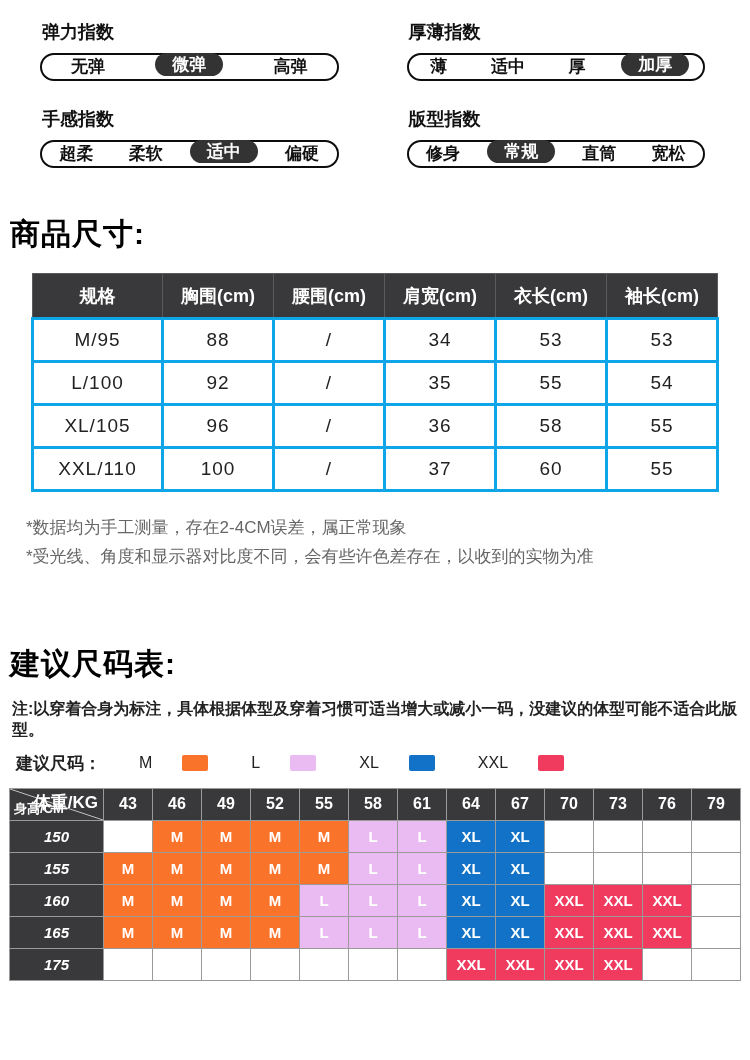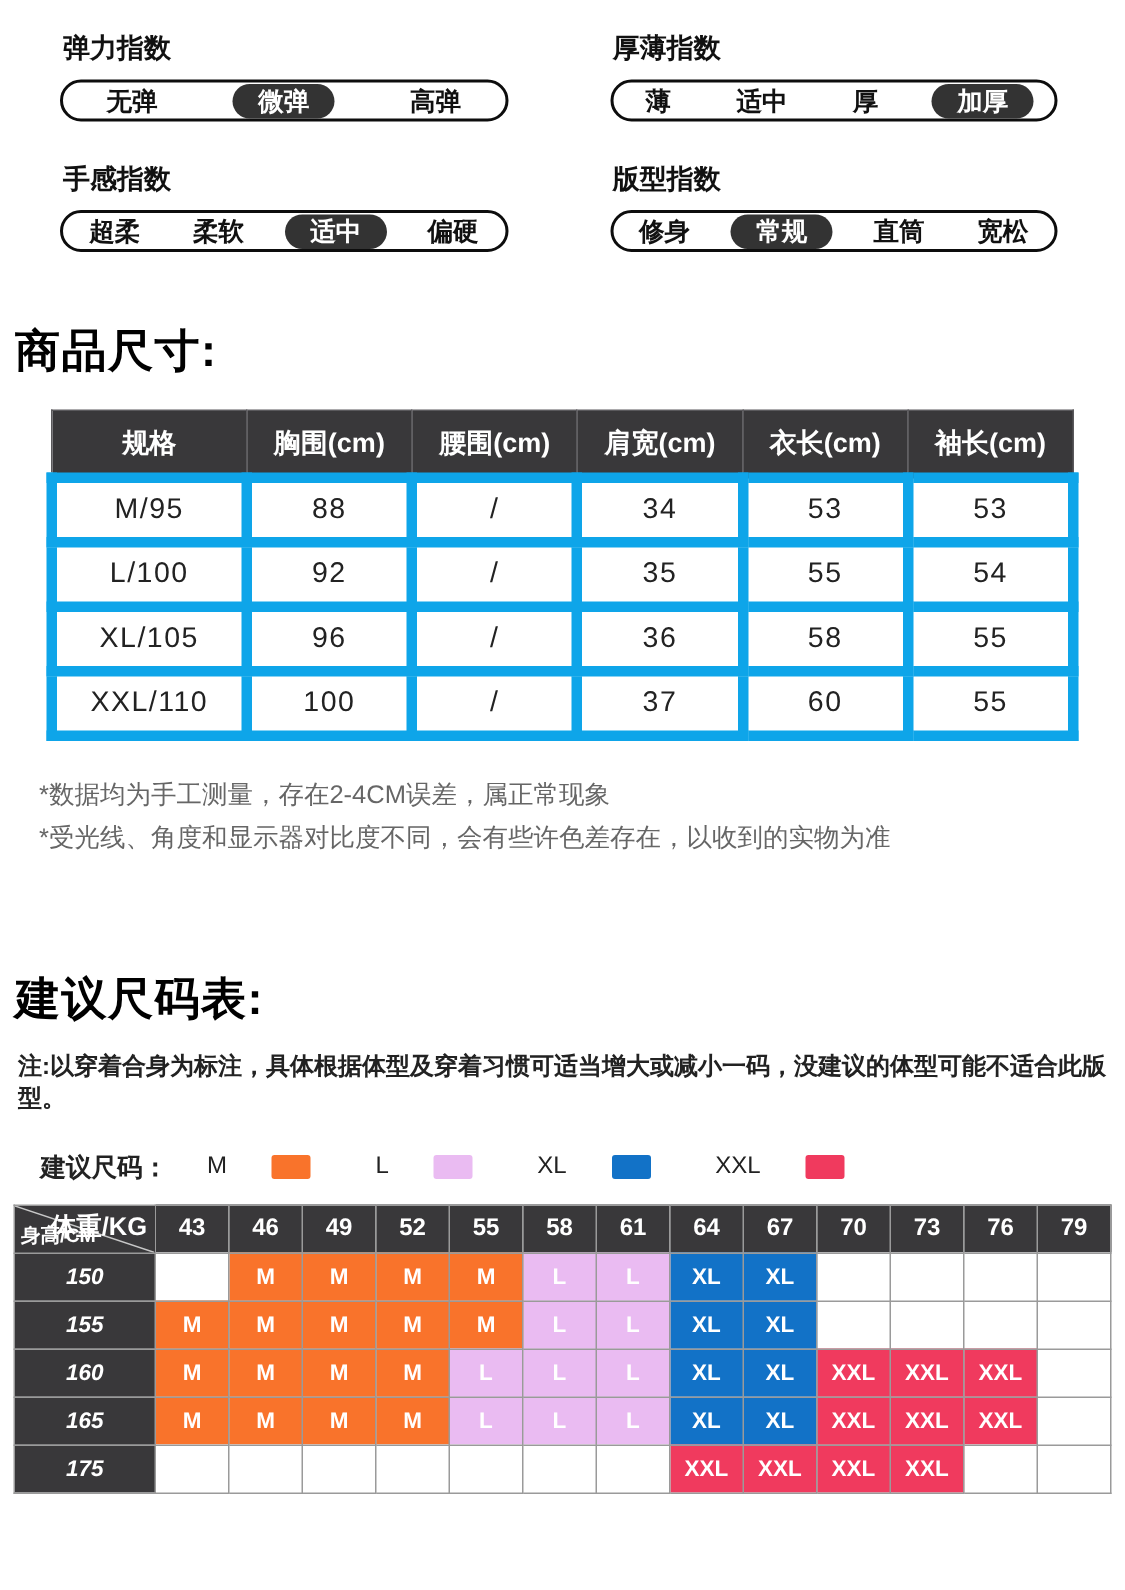--- a/index.html
+++ b/index.html
@@ -14,36 +14,36 @@
   #title-chart { margin-top:72px; }
 
   
   .index-grid {
     margin-top:20px; padding:0 45px 0 40px;
     display:grid; grid-template-columns:1fr 1fr; column-gap:68px; row-gap:26px;
   }
   .idx-label { font-size:18px; font-weight:700; color:#111; margin:0 0 9px 2px; }
   .idx-bar {
     height:28px; border:2px solid #0d0d0d; border-radius:16px; background:#fff;
-    display:flex; align-items:center; justify-content:space-around;
+    display:flex; align-items:flex-start; justify-content:space-around;
   }
   .opt { display:flex; align-items:center; padding:0 8px; font-size:17px; font-weight:600; color:#111; white-space:nowrap; }
   .opt.sel { background:#333333; color:#fff; border-radius:16px; margin:-2px 0; padding:0 17px; }
 
   
   .size-table { border-collapse:collapse; margin:18px auto 0; width:688px; table-layout:fixed; text-align:center; }
   .size-table col.spec { width:130px; }
   .size-table th { background:#39383A; color:#fff; font-size:18px; font-weight:600; height:45px; border:1px solid #5a595c; }
-  .size-table td { font-size:19px; color:#222; height:43px; border:7px solid #0ea5e9; letter-spacing:1px; }
+  .size-table td { font-size:19px; color:#222; height:43px; border:3px solid #0ea5e9; letter-spacing:1px; }
   .notes { margin-top:22px; padding-left:26px; }
   .notes p { margin:0; font-size:17px; color:#666; line-height:1.7; }
 
   
   .chart-note { margin:14px 0 0; padding:0 12px; font-size:16px; font-weight:700; color:#222; }
-  .legend { margin-top:24px; padding-left:27px; display:flex; align-items:center; }
+  .legend { margin-top:11px; padding-left:16px; display:flex; align-items:center;gap:12px; }
   .legend-label { font-size:17px; font-weight:700; color:#222; margin-right:26px; }
   .lg-item { display:flex; align-items:center; margin-right:43px; }
   .lg-size { font-size:16px; color:#222; margin-right:30px; }
   .lg-swatch { width:26px; height:16px; border-radius:2px; display:inline-block; }
 
   .chart { border-collapse:collapse; margin:13px auto 0; width:732px; table-layout:fixed; text-align:center; }
   .chart th, .chart td { border:1px solid #9a9a9a; height:32px; padding:0; }
   .chart .hdr { background:#39383A; color:#fff; font-size:16px; font-weight:600; }
   .chart th.rowhdr { font-size:15px;font-style:italic; }
   .chart th.corner { width:94px; position:relative; }

